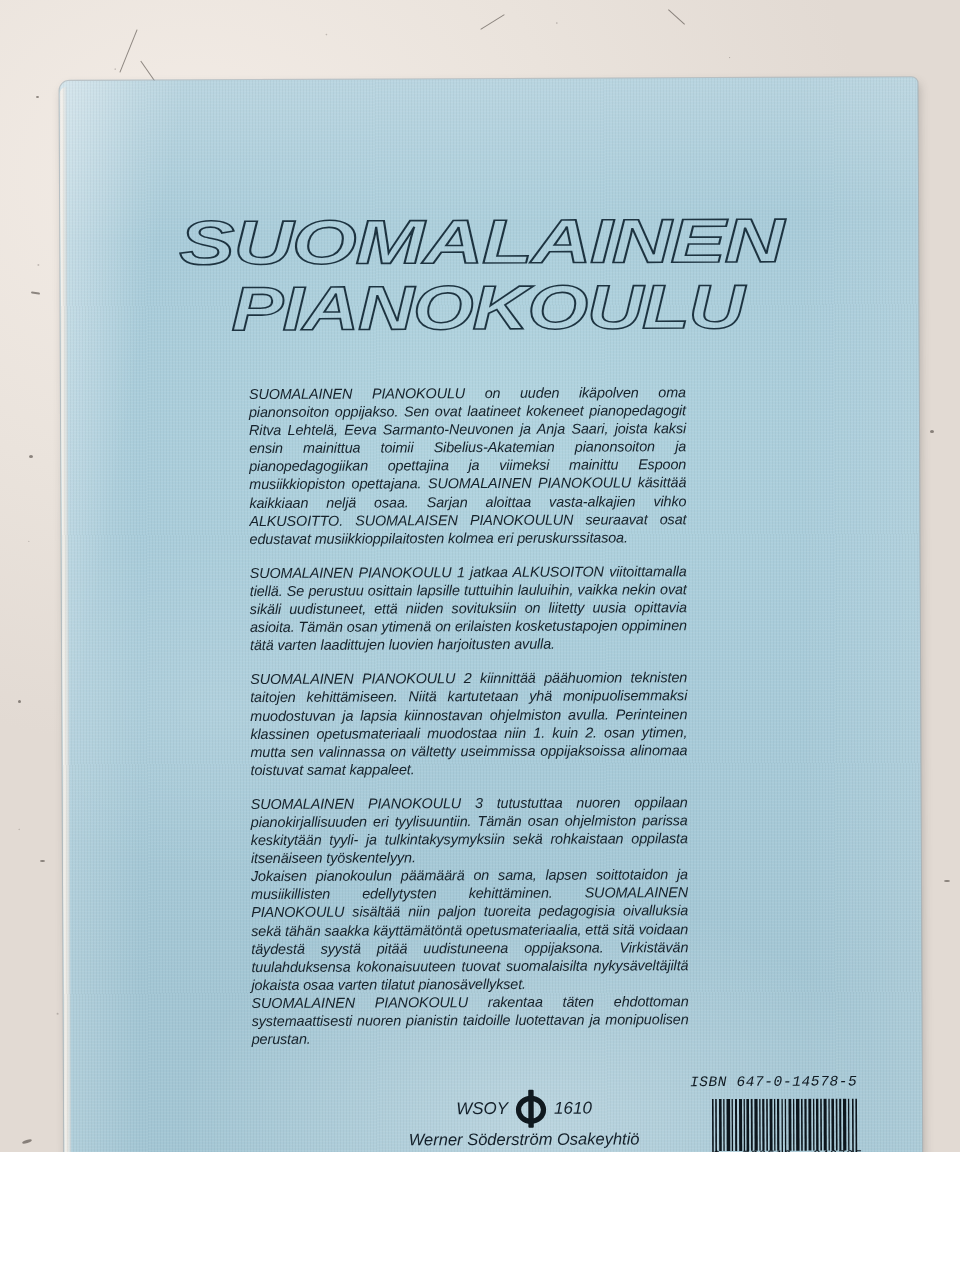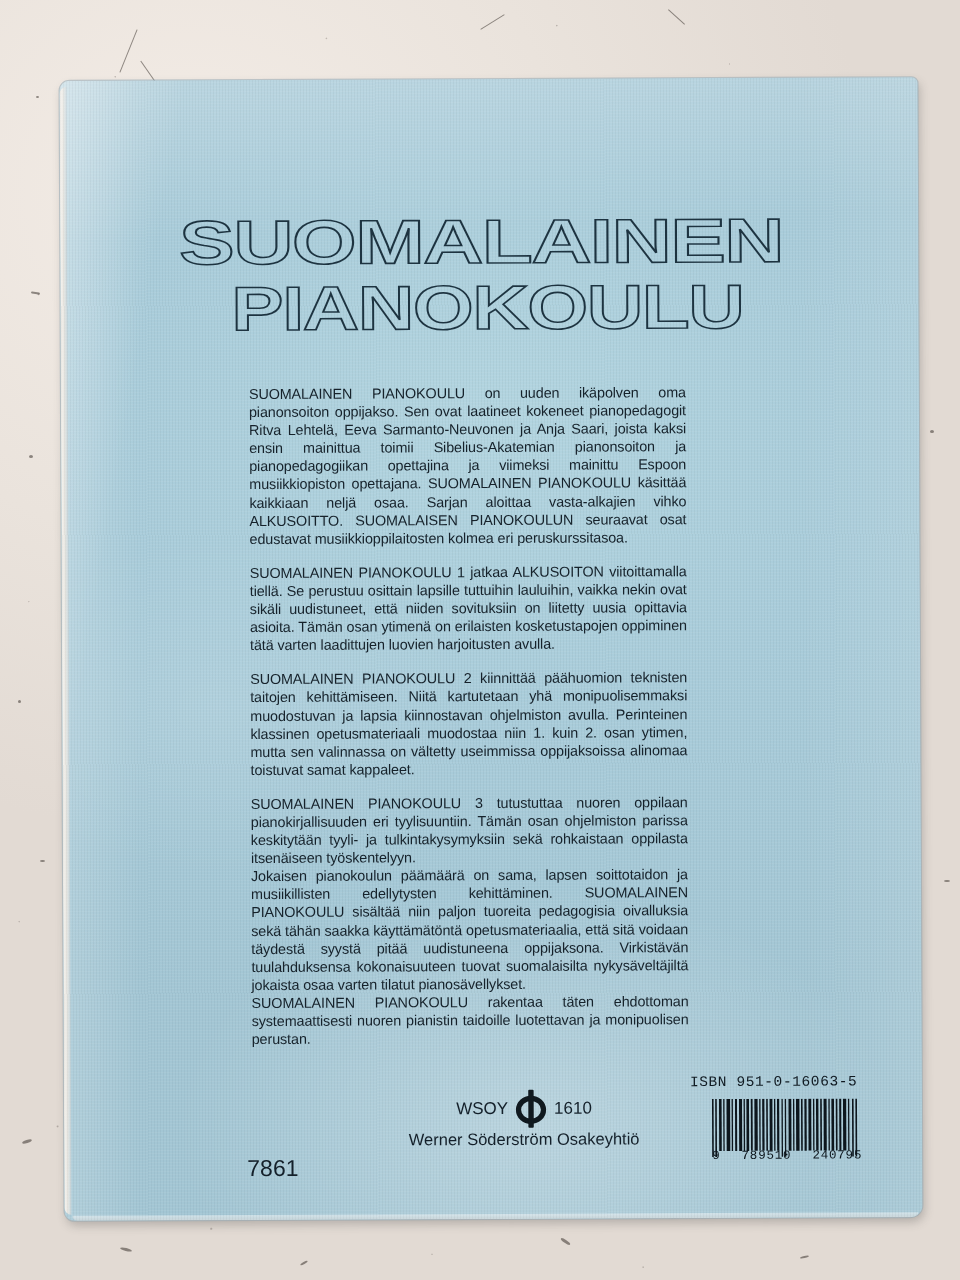--- a/index.html
+++ b/index.html
@@ -11,25 +11,26 @@
     width: 960px;
     height: 1280px;
     overflow: hidden;
     font-family: "Liberation Sans", sans-serif;
   }
 
   
   .photo {
     position: relative;
     width: 960px;
-    height: 1280px;
+    height: 1152px;
     overflow: hidden;
     background:
       radial-gradient(ellipse 70% 50% at 20% 15%, #f3ece6 0%, #eae3dc 55%, #e2dad3 100%),
       #e9e1da;
+    font-style: italic;
   }
   .surface-noise {
     position: absolute;
     inset: 0;
     background-image:
       radial-gradient(circle at 12% 6%, rgba(90,80,75,.55) 0, rgba(90,80,75,0) 1.1px),
       radial-gradient(circle at 34% 3%, rgba(90,80,75,.40) 0, rgba(90,80,75,0) 1.3px),
       radial-gradient(circle at 58% 2%, rgba(70,62,58,.45) 0, rgba(70,62,58,0) 1.2px),
       radial-gradient(circle at 76% 5%, rgba(70,62,58,.40) 0, rgba(70,62,58,0) 1.0px),
       radial-gradient(circle at 92% 9%, rgba(70,62,58,.35) 0, rgba(70,62,58,0) 1.2px),
@@ -281,21 +282,21 @@
             <rect x="14.3" y="1" width="5.4" height="38" rx="1" fill="#10191f"></rect>
           </svg>
           <span>1610</span>
         </div>
         <div class="imprint-full">Werner Söderström Osakeyhtiö</div>
       </div>
 
       <div class="cat-number">7861</div>
 
       <div class="isbn-block">
-        <div class="isbn-text">ISBN 951-0-16063-5</div>
+        <div class="isbn-text">ISBN 647-0-14578-5</div>
         <div class="barcode-wrap" style="position:relative;">
           <svg class="barcode-svg" width="152" height="62" viewBox="0 0 152 62" aria-hidden="true">
             <rect x="0" y="0" width="152" height="62" fill="none"></rect>
             <g fill="#0d161d">
 
               <rect x="2" y="0" width="1.6" height="58"></rect>
               <rect x="5.2" y="0" width="1.6" height="58"></rect>
 
               <rect x="9" y="0" width="2.6" height="52"></rect>
               <rect x="13.2" y="0" width="1.3" height="52"></rect>

